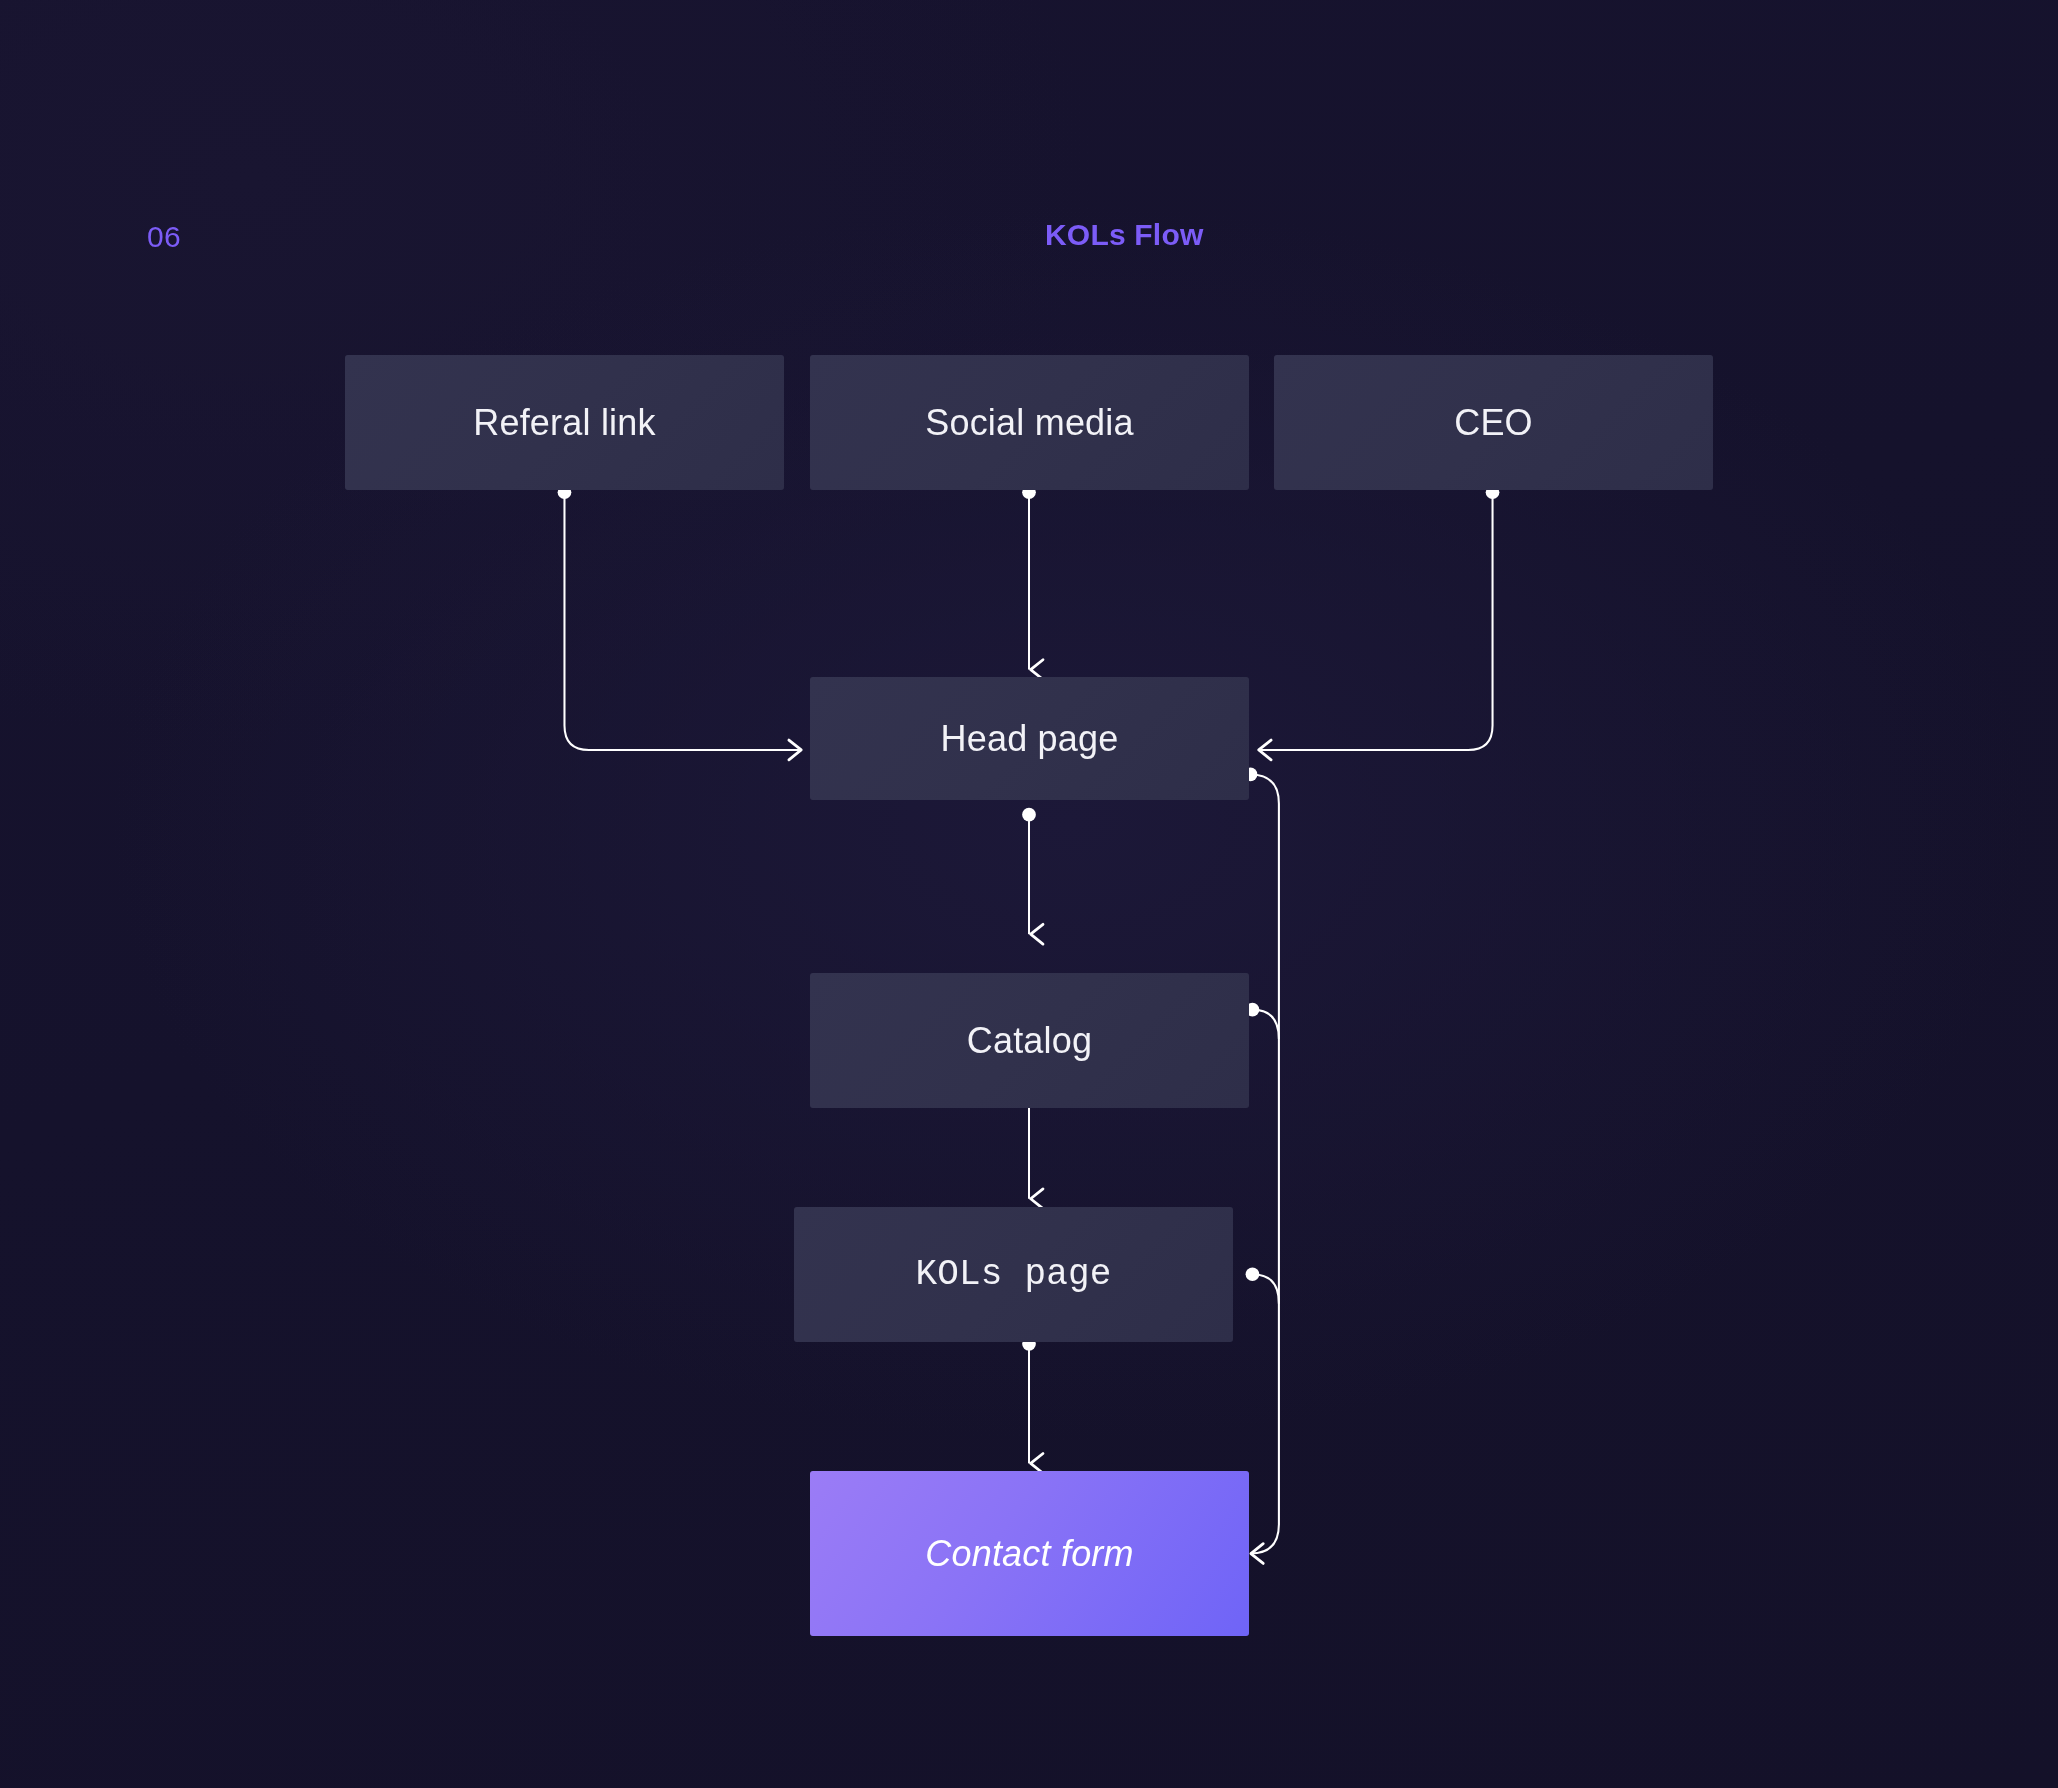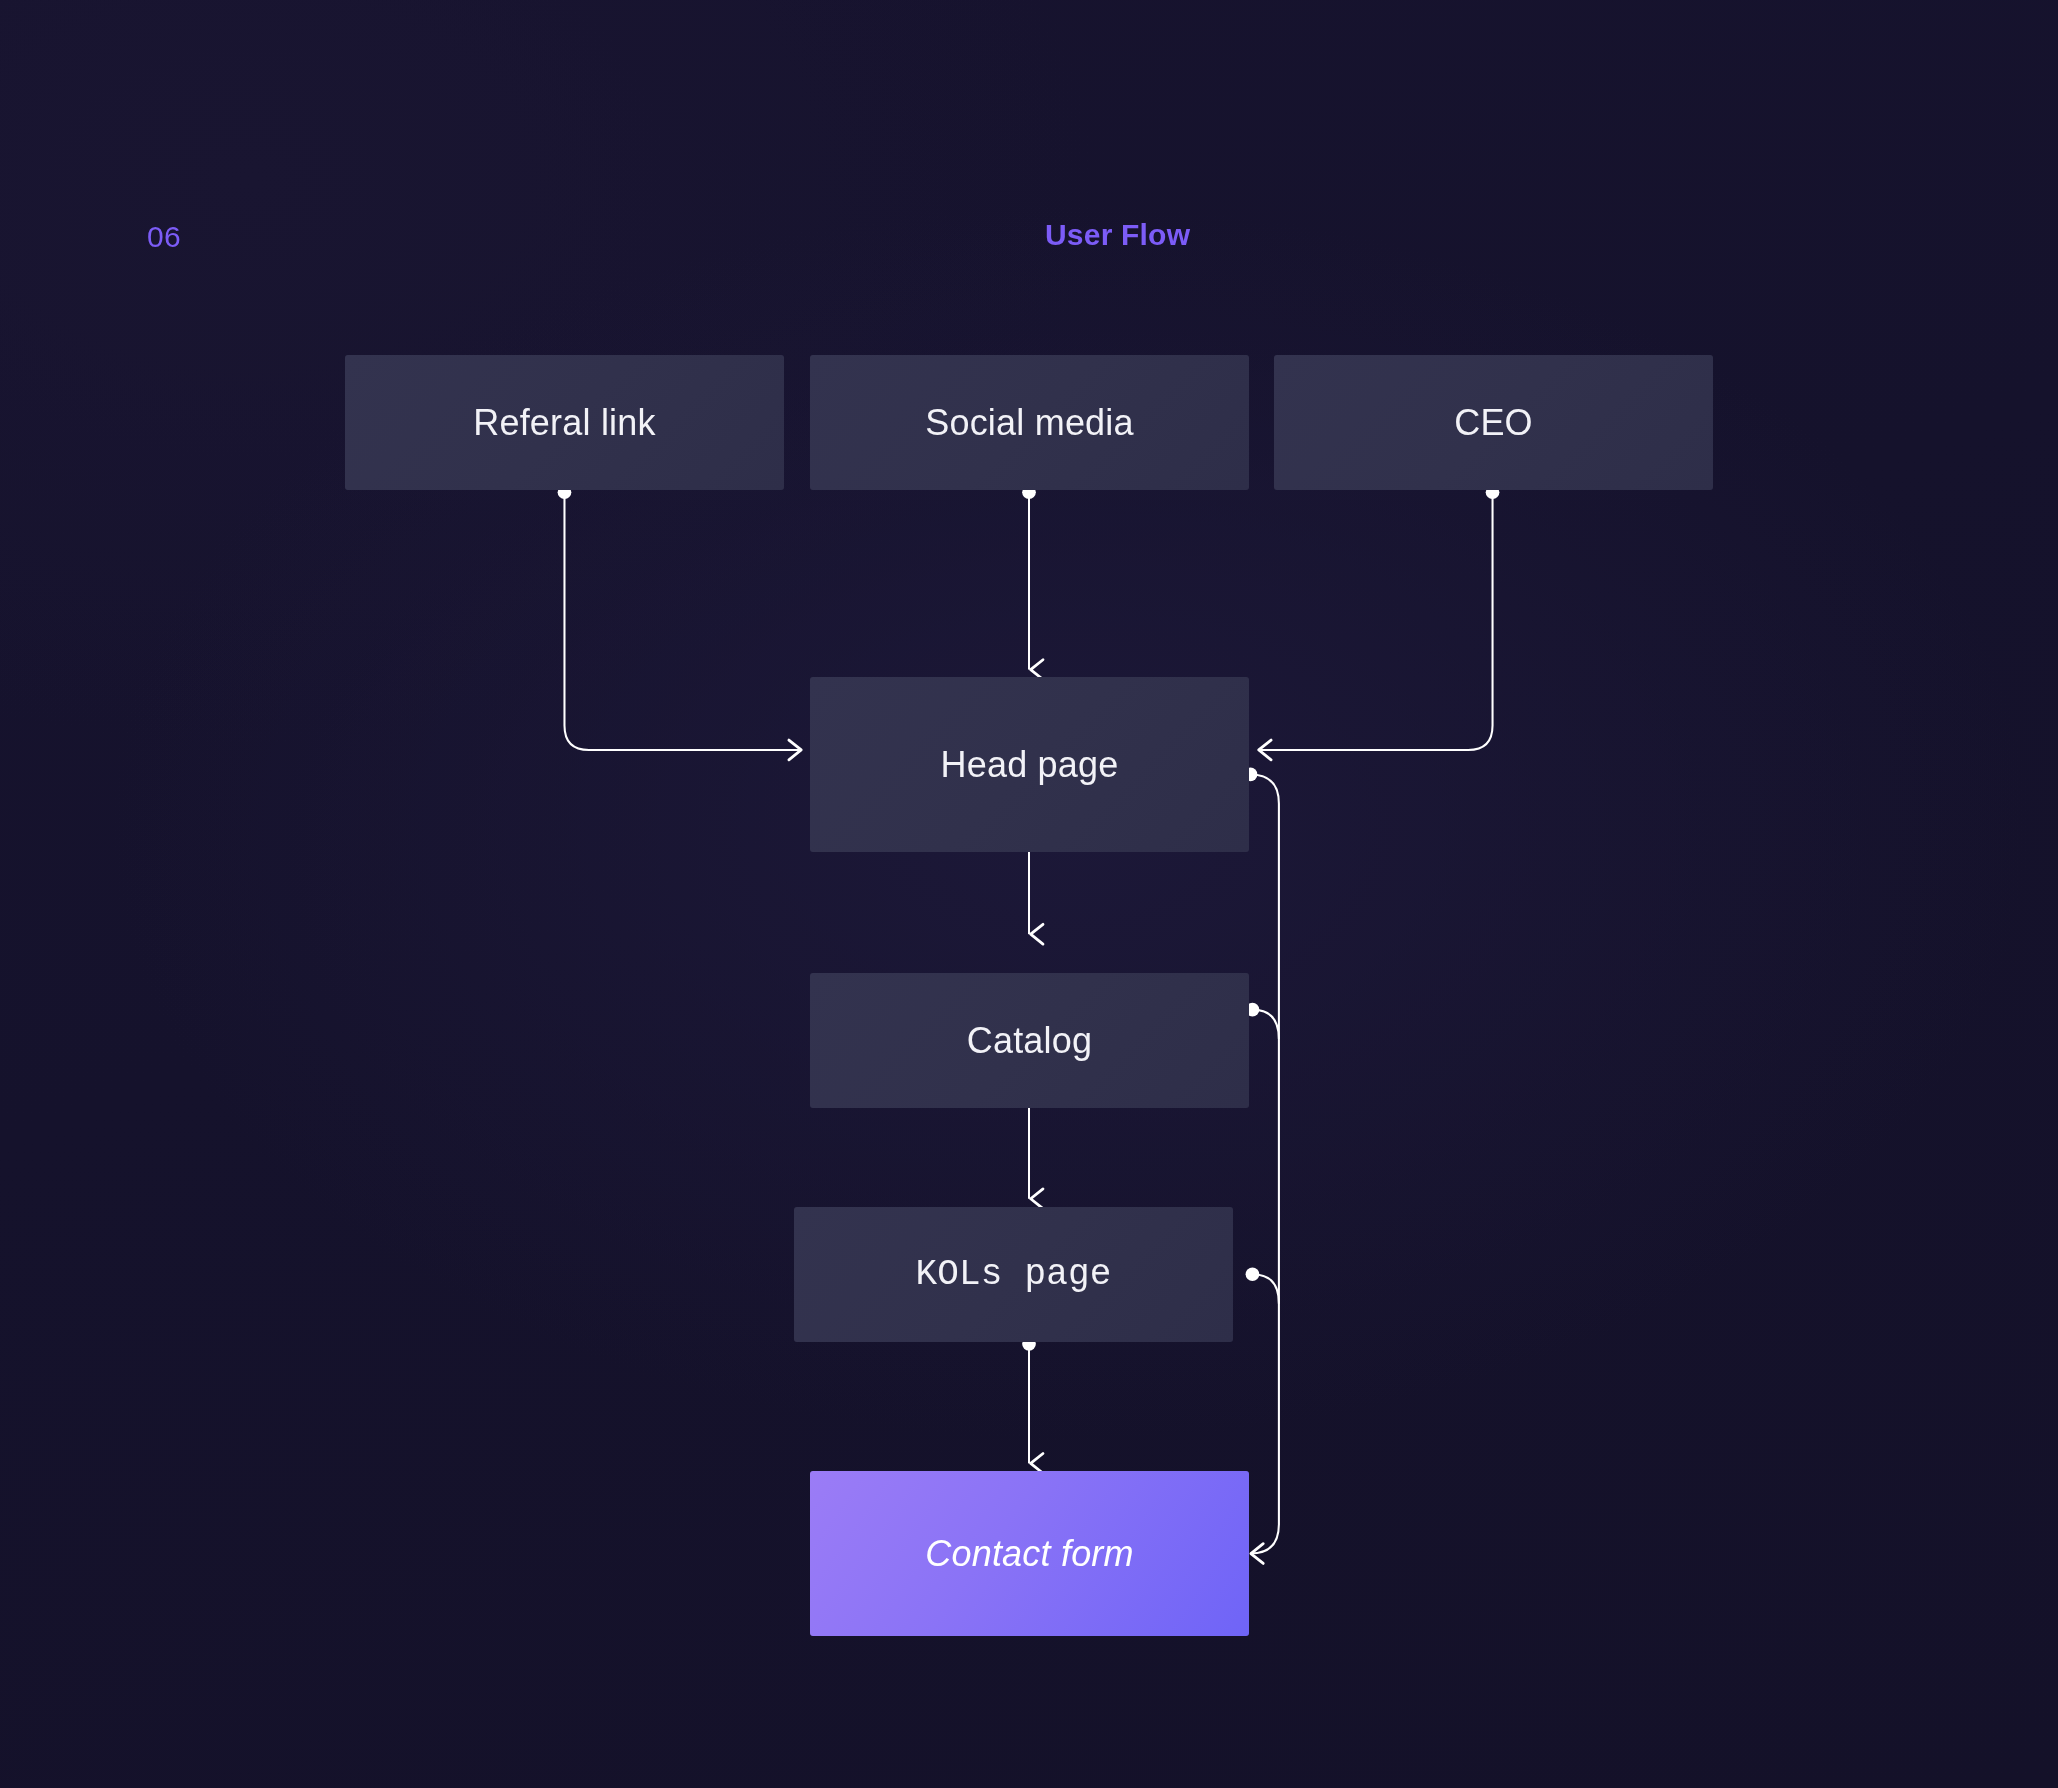--- a/index.html
+++ b/index.html
@@ -67,21 +67,21 @@
     background: linear-gradient(125deg, #9b7cf6 0%, #8a73f6 42%, #6f64f7 100%);
   }
   .node.accent .node-label {
     color: #ffffff;
     font-style: italic;
   }
 
   #node-referal    { left: 345px;  top: 355px;  width: 439px; height: 135px; }
   #node-social     { left: 810px;  top: 355px;  width: 439px; height: 135px; }
   #node-ceo        { left: 1274px; top: 355px;  width: 439px; height: 135px; }
-  #node-head       { left: 810px;  top: 677px;  width: 439px; height: 175px; }
+  #node-head       { left: 810px;  top: 677px;  width: 439px; height: 123px; }
   #node-catalog    { left: 810px;  top: 942px;  width: 439px; height: 135px; margin-top: 31px; }
   #node-kols       { left: 794px;  top: 1207px; width: 439px; height: 135px; font-family: Liberation Mono, monospace; }
   #node-contact    { left: 810px;  top: 1471px; width: 439px; height: 165px; }
 
   
   #connectors {
     position: absolute;
     left: 0;
     top: 0;
     width: 2058px;
@@ -89,21 +89,21 @@
     pointer-events: none;
   }
 </style>
 </head>
 <body>
 
 <div id="slide">
 
   <div id="slide-number">06</div>
 
-  <div id="slide-title">User Flow</div>
+  <div id="slide-title">KOLs Flow</div>
 
   <svg id="connectors" viewBox="0 0 2100 1825" width="2058" height="1789" xmlns="http://www.w3.org/2000/svg">
     <defs>
       <marker id="arrow-down" viewBox="0 0 12 12" refX="6" refY="10" markerWidth="12" markerHeight="12" orient="auto-start-reverse">
         <path d="M 1.2 3.2 L 6 9.2 L 10.8 3.2" fill="none" stroke="#ffffff" stroke-width="1.35" stroke-linecap="round" stroke-linejoin="round"></path>
       </marker>
       <marker id="arrow-head" viewBox="0 0 12 12" refX="9.6" refY="6" markerWidth="12" markerHeight="12" orient="auto">
         <path d="M 3.4 1.2 L 9.4 6 L 3.4 10.8" fill="none" stroke="#ffffff" stroke-width="1.35" stroke-linecap="round" stroke-linejoin="round"></path>
       </marker>
     </defs>

